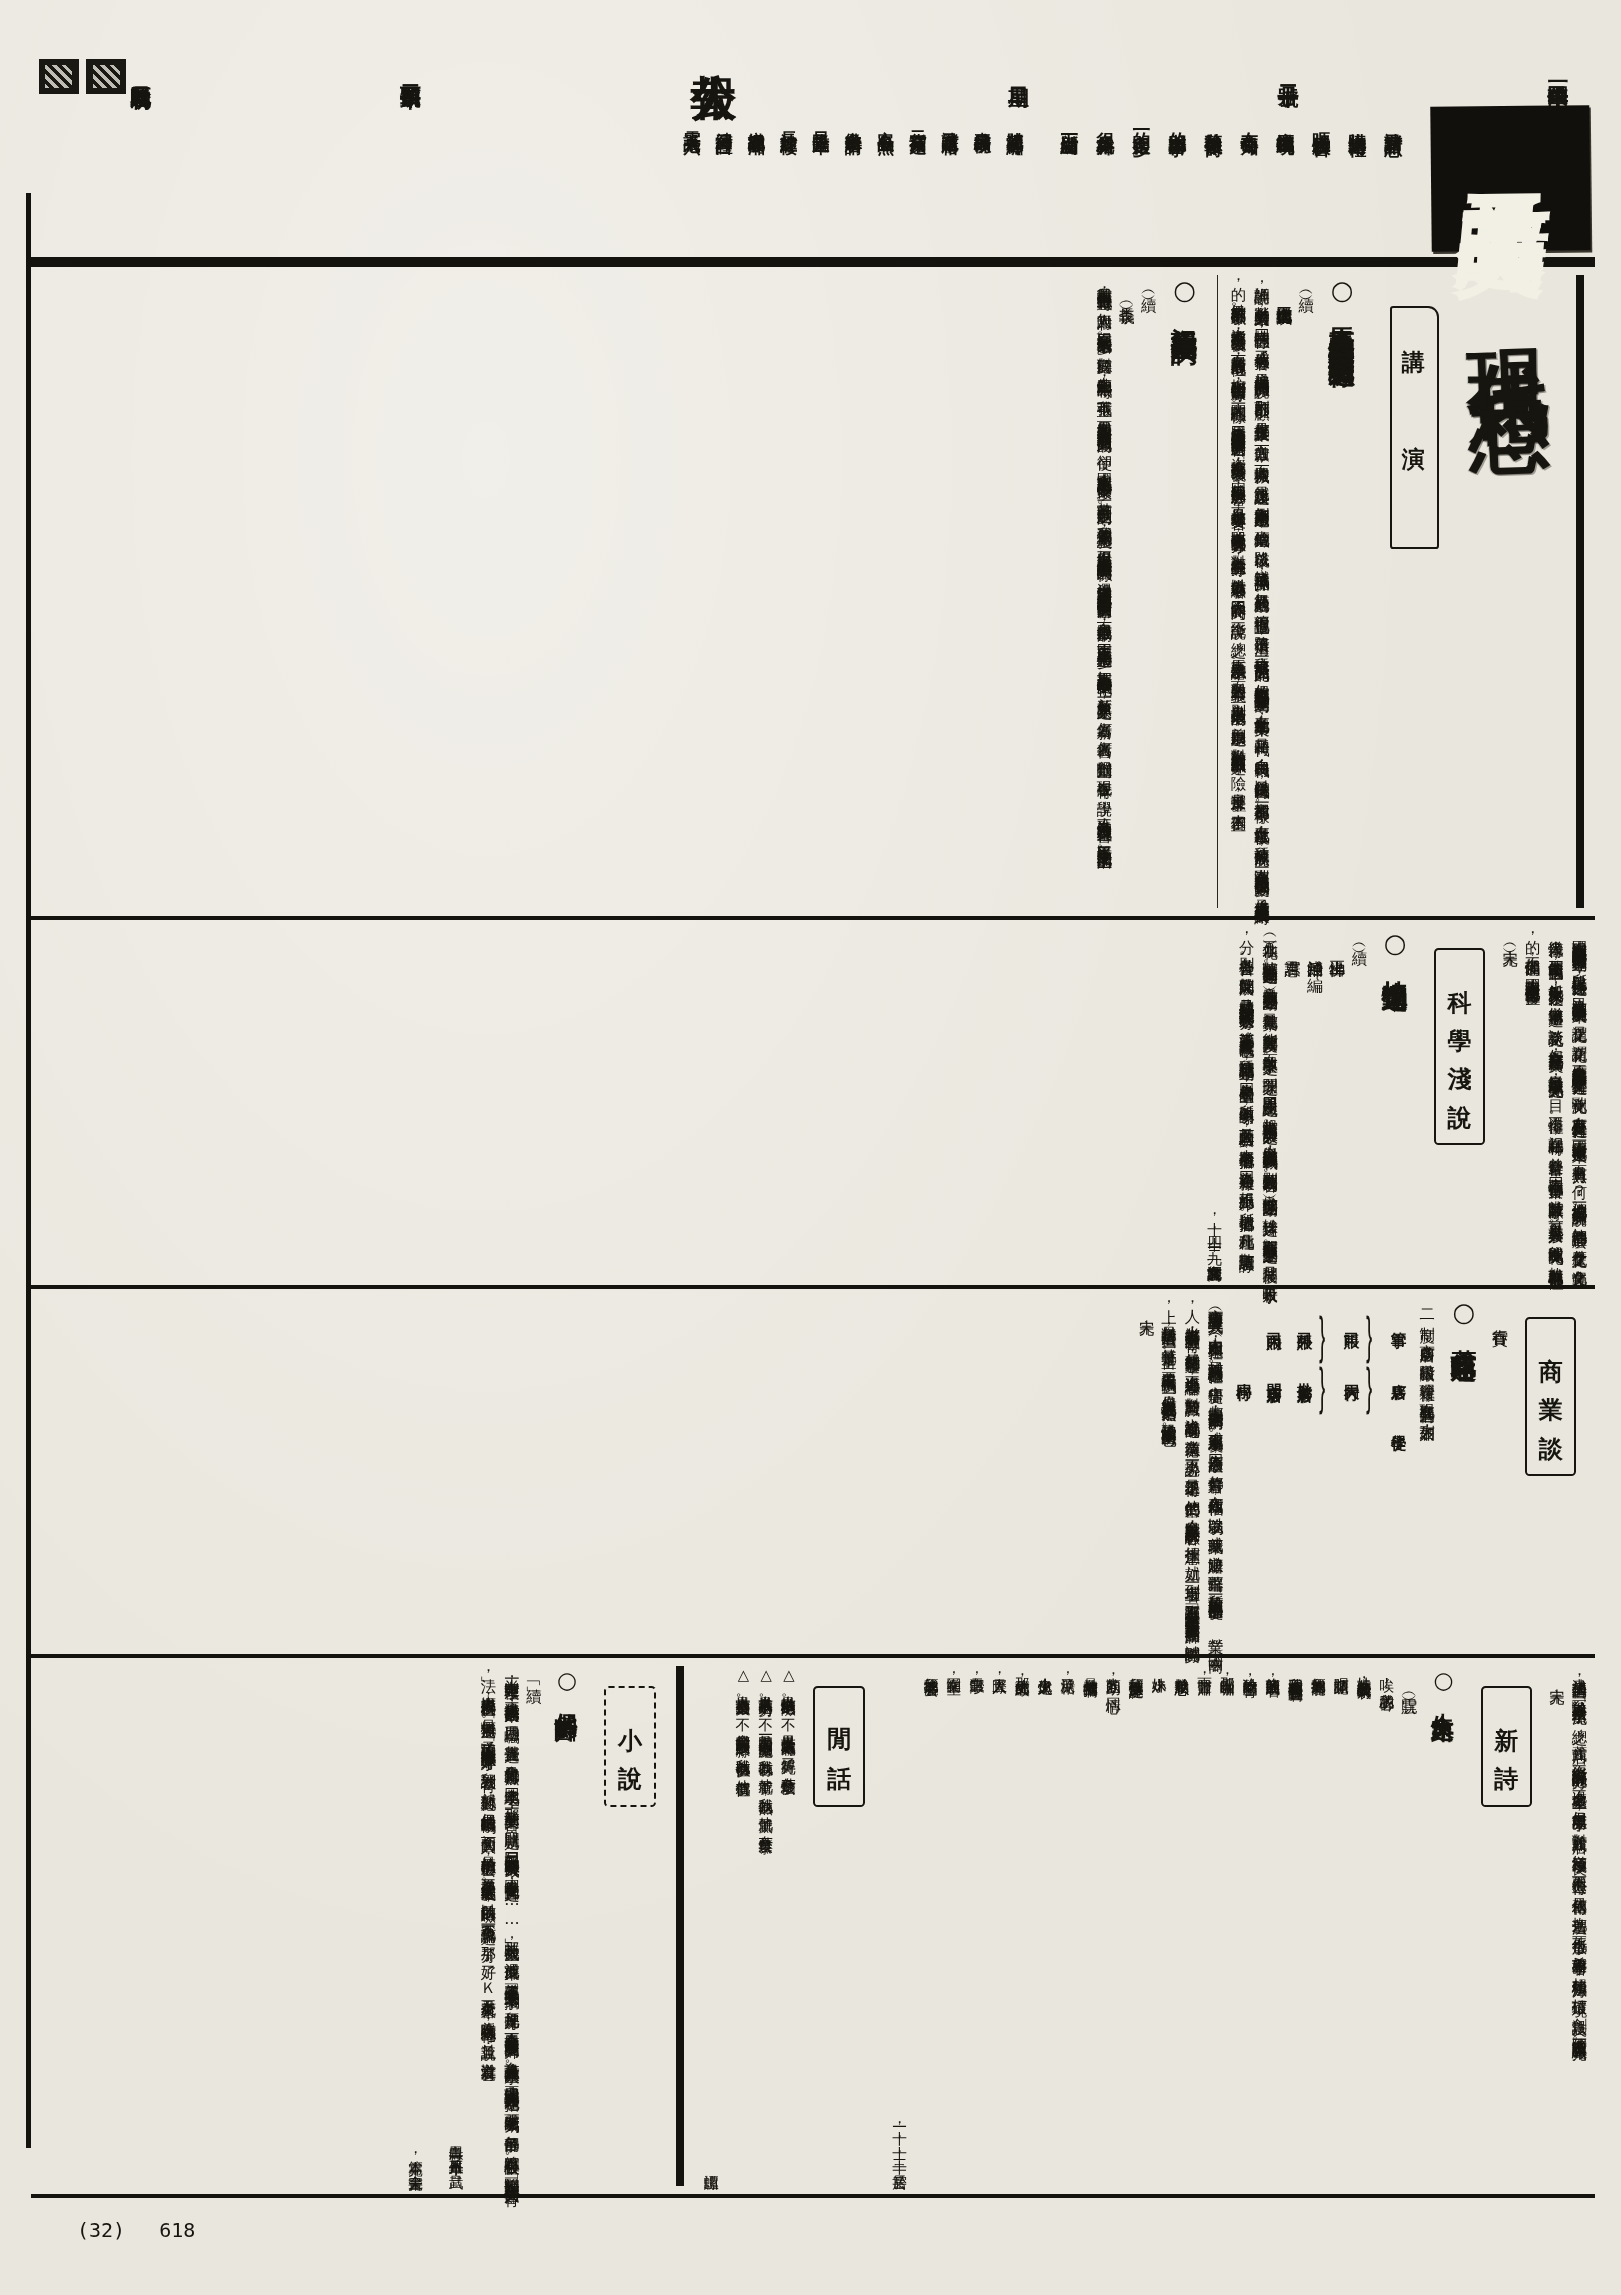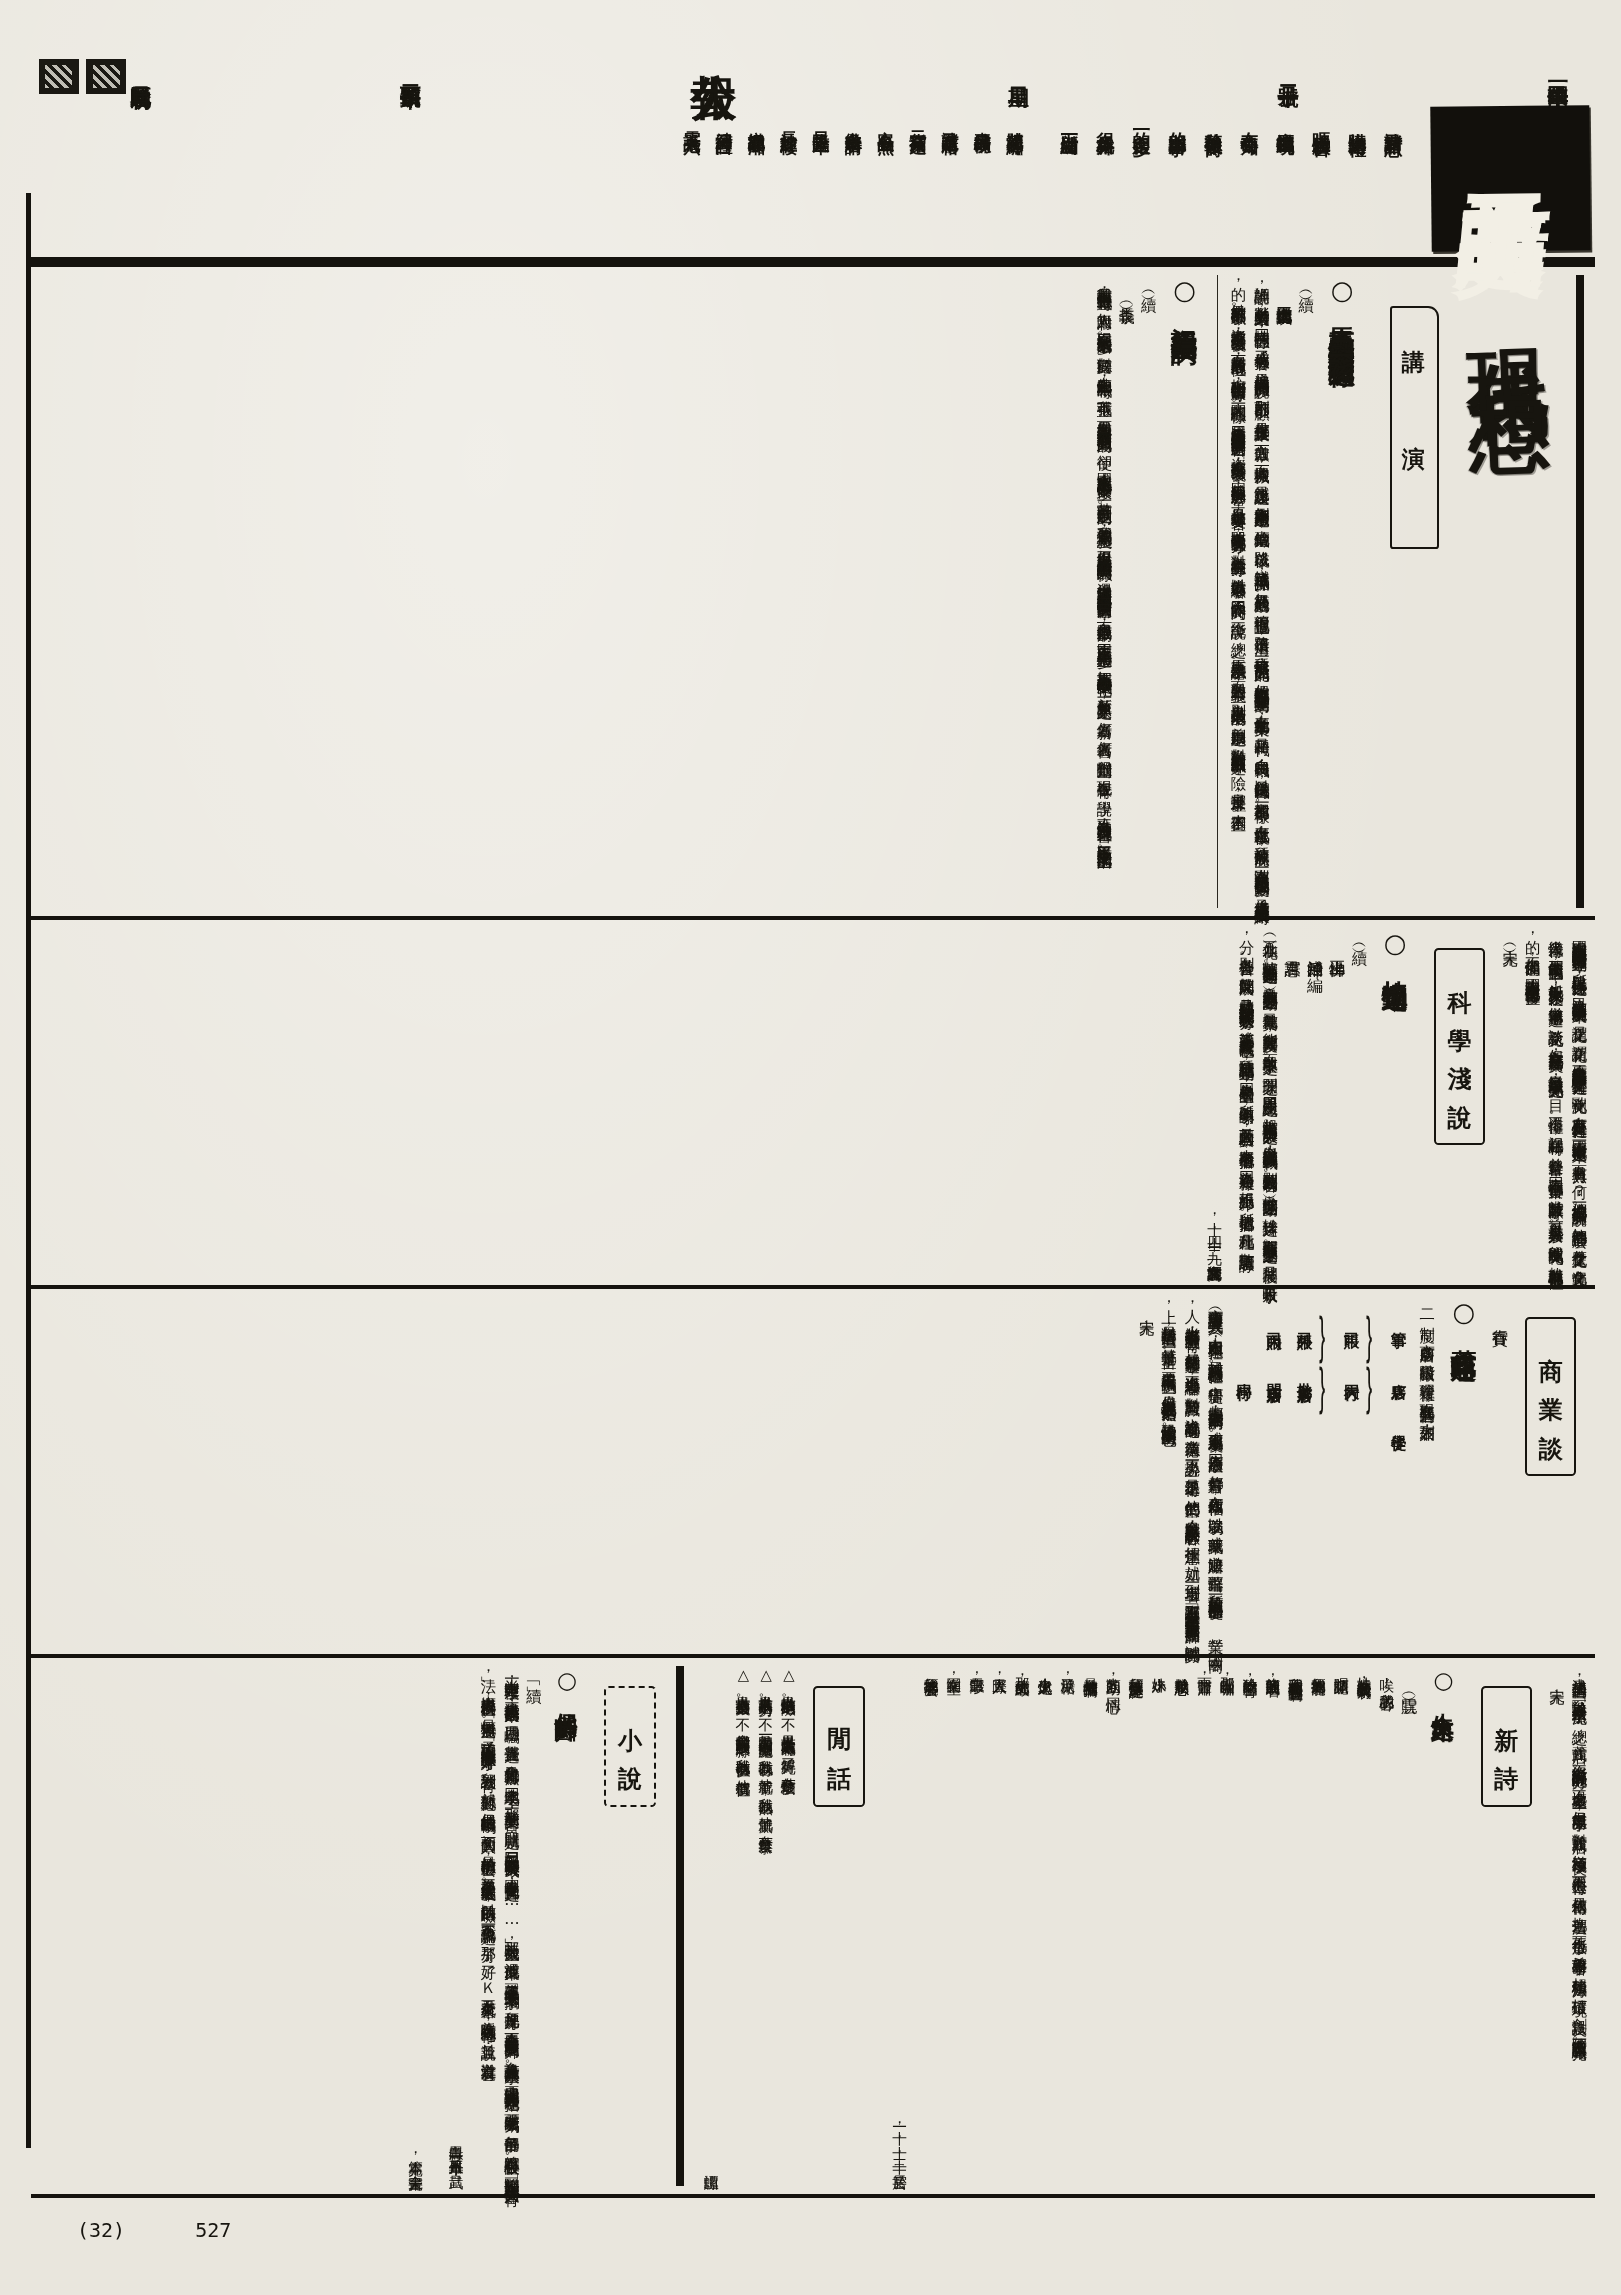--- a/index.html
+++ b/index.html
@@ -80,21 +80,21 @@
   
   .chart { display:flex; flex-direction:column; gap:20px; padding:23px 6.2px 0 6.2px; }
   .chart-row { display:flex; flex-direction:row-reverse; align-items:flex-start; gap:1.5px; }
   .chart-label { writing-mode:vertical-rl; text-orientation:upright;
     font-size:15.4px; font-weight:bold; letter-spacing:1.5px; }
   .brace { font-size:23px; display:inline-block; transform:scaleY(2.4);
     align-self:center; color:#17150f; }
   .chart-kids { display:flex; flex-direction:row-reverse; gap:9.3px; }
   .chart-sub { display:flex; flex-direction:row-reverse; align-items:flex-start; gap:1.5px; }
   
-  .footer { display:flex; gap:70px; padding:20px 0 0 46px;
+  .footer { display:flex; gap:34px; padding:20px 0 0 46px;
     font-size:20px; font-family:"DejaVu Sans Mono","Liberation Mono",monospace; }
   
   .page::before { content:""; position:absolute; left:26px; top:193px; bottom:147px;
     width:5.4px; background:#15130e; }
 </style>
 </head>
 <body>
 
 <div class="page">
 
@@ -258,17 +258,17 @@
     <div class="secbox dashed">小說</div>
     <div class="headline" style="font-size:23px">○偶然的斷片</div>
     <div class="cont-mark">「續」</div>
     <div class="body-text">半山之中有一座茶樓，這正是供我需要的東西，憑目四矚，甚覺爽適，一會兒又覺得無聊了；因此拿毛壞了！那簡章第一葉的弁言，開口就是：「易曰觀乎天文以察時變大矣哉。中國為世界文化之古國，……」那時義大矣哉，混成一件東西，並且硬將天文人文的「文」字擱下，拜把兄弟呀！幸而不曾拿文昌帝君和文曲星的邦」，弁言許是古典派的小宗匠。要設理法醫文四科大學才能包括，需老頭氣燄大嗎？每部的子目，總有點不合板眼。醫學部列「祝由」和「山格夫人節育法」，大概退學校的科目，是一概「無變通」。孟道的「孟」字大概應該改做「夢」字才好。兒談到教育，就想對於他，但是拾槓的時候嗎？初會面的人，是拾槓的敷衍過去，並不是學了政客的壞皮氣。以前的法目瞼，我不免再說一遍：「那分了。好了，Ｋ君不久就會來了！為暧昧有絲毫出神，並且說：「難道沒有甚</div>
     <div class="sign">青黑白　十一年八月十五日　武昌</div>
     <div class="sign">本篇完，全書未完</div>
   </div>
 
   <div class="footer">
     <span>(32)</span>
-    <span>527</span>
+    <span>618</span>
   </div>
 
 </div>
 
 
 </body></html>

